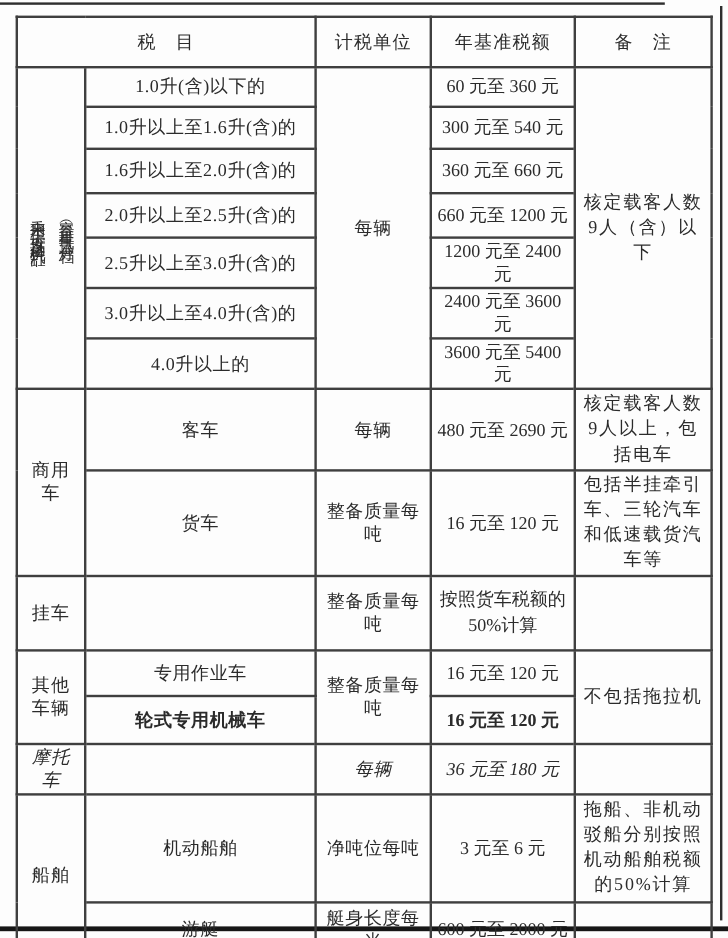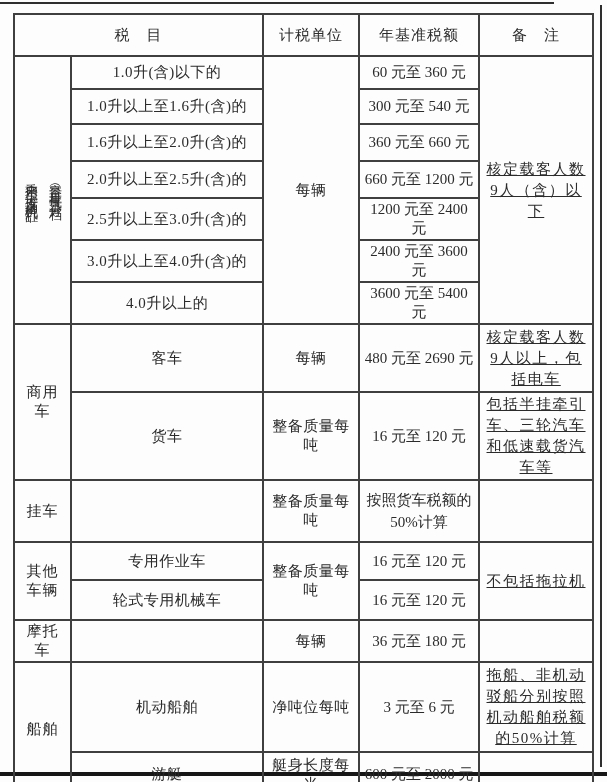--- a/index.html
+++ b/index.html
@@ -39,21 +39,20 @@
   td.hdr { font-size: 16px; letter-spacing: 1px; }
   td.label { letter-spacing: 0.5px; }
   td.amount { letter-spacing: 0; white-space: normal; }
   td.unit { letter-spacing: 0.5px; margin-top: 10px; }
   td.note {
     text-align: left;
     font-size: 15px;
     line-height: 21px;
     letter-spacing: 1.5px;
     padding: 2px 4px;
-    text-decoration: underline;
   }
   td.cat { letter-spacing: 1px; }
   td.amount.wrap2 { line-height: 22px; }
 
   
   .vert-wrap {
     display: inline-block;
     writing-mode: vertical-lr;
     text-orientation: upright;
     line-height: 24px;
@@ -64,22 +63,22 @@
   }
   .vert-wrap div { height: 100%; }
 
   
   tr.rh  { height: 42px; padding-left: 30px; }
   tr.rp0 { height: 33px; } tr.rp1 { height: 35px; padding-left: 38px; } tr.rp2 { height: 37px; }
   tr.rp3 { height: 37px; } tr.rp4 { height: 35px; } tr.rp5 { height: 36px; padding-left: 24px; }
   tr.rp6 { height: 32px; }
   tr.rbus { height: 68px; } tr.rtruck { height: 85px; }
   tr.rtrailer { height: 62px; padding-left: 28px; }
-  tr.rspecial { height: 38px; } tr.rwheel { height: 40px; }
-  tr.rmoto { height: 37px; }
+  tr.rspecial { height: 38px; } tr.rwheel { height: 40px; font-weight: bold; }
+  tr.rmoto { height: 37px; font-style: italic; }
   tr.rboat { height: 90px; } tr.ryacht { height: 45px; }
 </style>
 </head>
 <body>
 
 <div id="page">
   <div id="top-rule" class="rule"></div>
   <div id="right-rule" class="rule"></div>
   <div id="bottom-rule" class="rule"></div>
 

